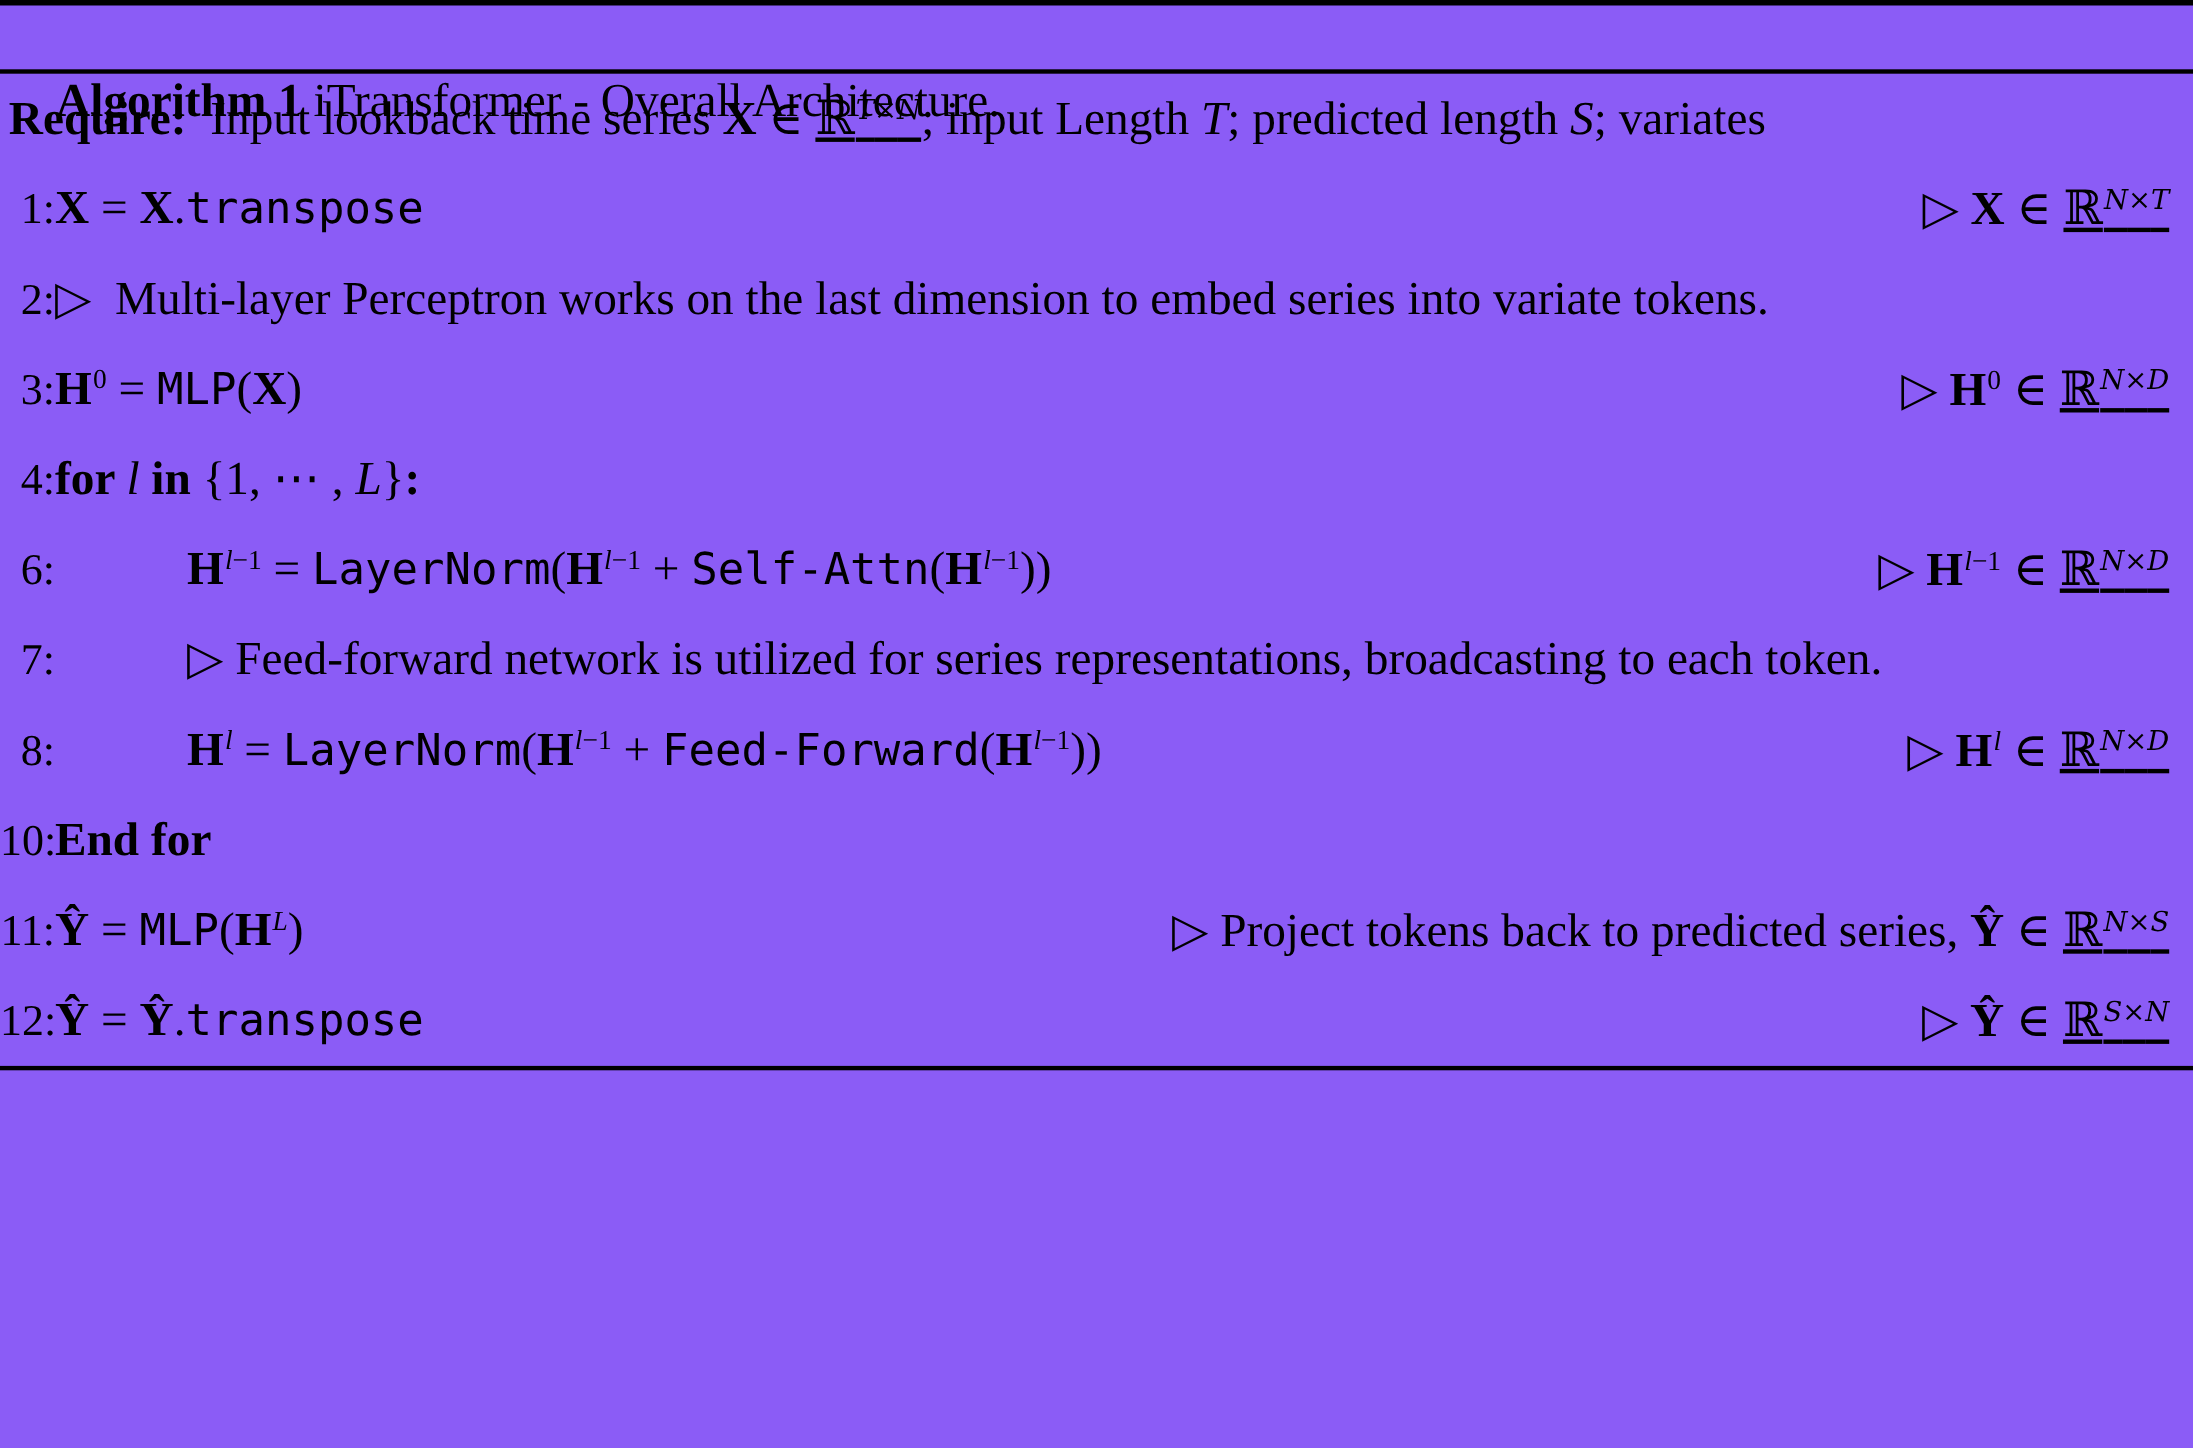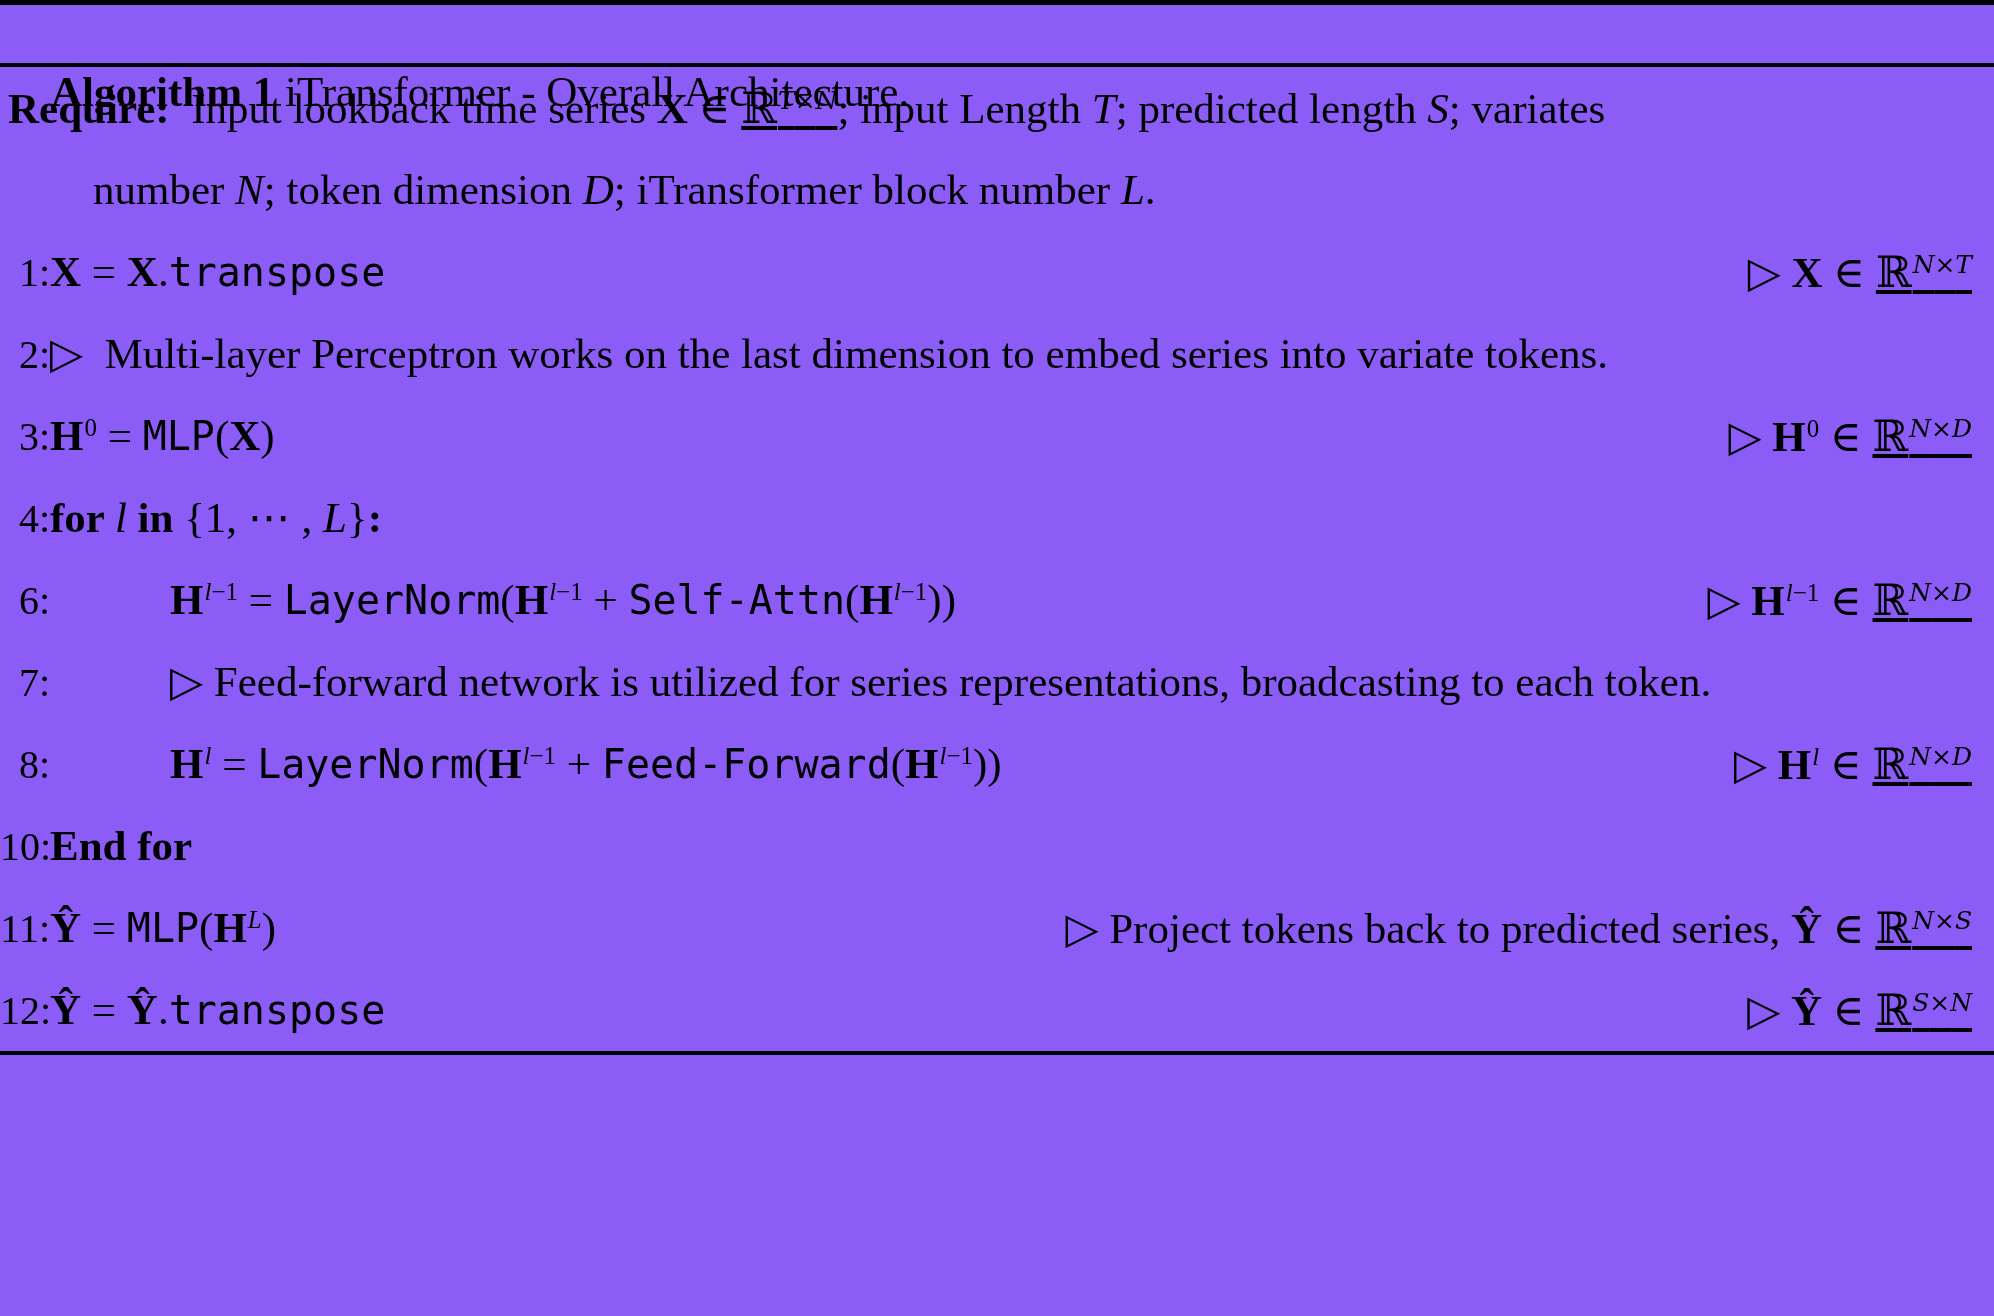--- a/index.html
+++ b/index.html
@@ -68,21 +68,20 @@
 </head>
 <body>
 
 <div class="page">
   <div class="algo-header">
     <span class="label">Algorithm 1</span><span> iTransformer - Overall Architecture.</span>
   </div>
   <div class="algo-body">
     <div id="require-block">
         <div class="rline"><span class="s-bf">Require:</span><span class="s-rm">  Input lookback time series </span><span class="s-bf">X</span><span class="s-rm"> ∈ </span><span class="s-bb">ℝ<sup><span class="s-it">T</span><span class="s-rm">×</span><span class="s-it">N</span></sup></span><span class="s-rm">; input Length </span><span class="s-it">T</span><span class="s-rm">; predicted length </span><span class="s-it">S</span><span class="s-rm">; variates</span></div>
-        <div class="rline cont"><span class="s-rm">number </span><span class="s-it">N</span><span class="s-rm">; token dimension </span><span class="s-it">D</span><span class="s-rm">; iTransformer block number </span><span class="s-it">L</span><span class="s-rm">.</span></div>
       </div>
     <div id="algo-lines">
         <div class="line"><span class="num">1:</span><span class="content indent0"><span class="s-bf">X</span><span class="s-rm"> = </span><span class="s-bf">X</span><span class="s-rm">.</span><span class="s-tt">transpose</span></span><span class="comment"><span class="s-rm">▷ </span><span class="s-bf">X</span><span class="s-rm"> ∈ </span><span class="s-bb">ℝ<sup><span class="s-it">N</span><span class="s-rm">×</span><span class="s-it">T</span></sup></span></span></div>
         <div class="line"><span class="num">2:</span><span class="content indent0"><span class="s-rm">▷  Multi-layer Perceptron works on the last dimension to embed series into variate tokens.</span></span></div>
         <div class="line"><span class="num">3:</span><span class="content indent0"><span class="s-bf">H<sup><span class="s-rm">0</span></sup></span><span class="s-rm"> = </span><span class="s-tt">MLP</span><span class="s-rm">(</span><span class="s-bf">X</span><span class="s-rm">)</span></span><span class="comment"><span class="s-rm">▷ </span><span class="s-bf">H<sup><span class="s-rm">0</span></sup></span><span class="s-rm"> ∈ </span><span class="s-bb">ℝ<sup><span class="s-it">N</span><span class="s-rm">×</span><span class="s-it">D</span></sup></span></span></div>
         <div class="line"><span class="num">4:</span><span class="content indent0"><span class="s-bf">for </span><span class="s-it">l</span><span class="s-bf"> in </span><span class="s-rm">{1, ⋯ , </span><span class="s-it">L</span><span class="s-rm">}</span><span class="s-bf">:</span></span></div>
         <div class="line"><span class="num">6:</span><span class="content indent1"><span class="s-bf">H<sup><span class="s-it">l</span><span class="s-rm">−1</span></sup></span><span class="s-rm"> = </span><span class="s-tt">LayerNorm</span><span class="s-rm">(</span><span class="s-bf">H<sup><span class="s-it">l</span><span class="s-rm">−1</span></sup></span><span class="s-rm"> + </span><span class="s-tt">Self-Attn</span><span class="s-rm">(</span><span class="s-bf">H<sup><span class="s-it">l</span><span class="s-rm">−1</span></sup></span><span class="s-rm">))</span></span><span class="comment"><span class="s-rm">▷ </span><span class="s-bf">H<sup><span class="s-it">l</span><span class="s-rm">−1</span></sup></span><span class="s-rm"> ∈ </span><span class="s-bb">ℝ<sup><span class="s-it">N</span><span class="s-rm">×</span><span class="s-it">D</span></sup></span></span></div>
         <div class="line"><span class="num">7:</span><span class="content indent1"><span class="s-rm">▷ Feed-forward network is utilized for series representations, broadcasting to each token.</span></span></div>
         <div class="line"><span class="num">8:</span><span class="content indent1"><span class="s-bf">H<sup><span class="s-it">l</span></sup></span><span class="s-rm"> = </span><span class="s-tt">LayerNorm</span><span class="s-rm">(</span><span class="s-bf">H<sup><span class="s-it">l</span><span class="s-rm">−1</span></sup></span><span class="s-rm"> + </span><span class="s-tt">Feed-Forward</span><span class="s-rm">(</span><span class="s-bf">H<sup><span class="s-it">l</span><span class="s-rm">−1</span></sup></span><span class="s-rm">))</span></span><span class="comment"><span class="s-rm">▷ </span><span class="s-bf">H<sup><span class="s-it">l</span></sup></span><span class="s-rm"> ∈ </span><span class="s-bb">ℝ<sup><span class="s-it">N</span><span class="s-rm">×</span><span class="s-it">D</span></sup></span></span></div>
         <div class="line"><span class="num">10:</span><span class="content indent0"><span class="s-bf">End for</span></span></div>

